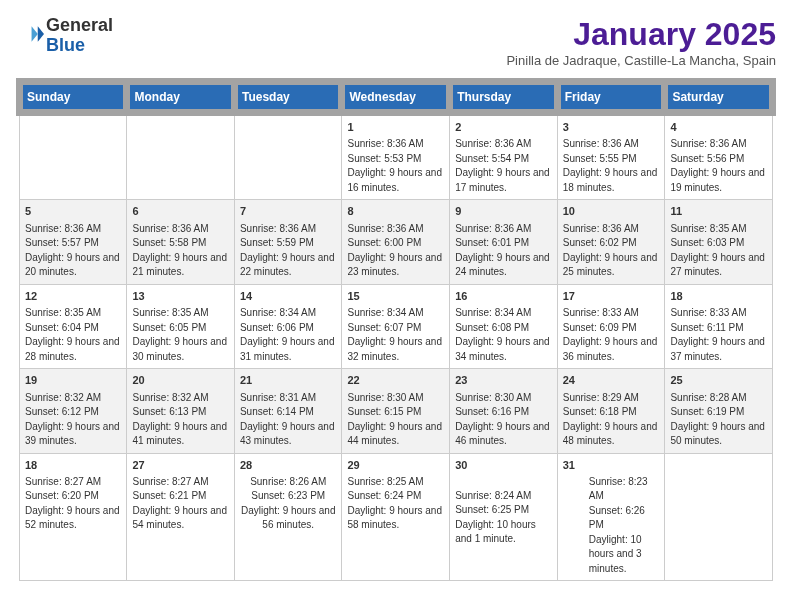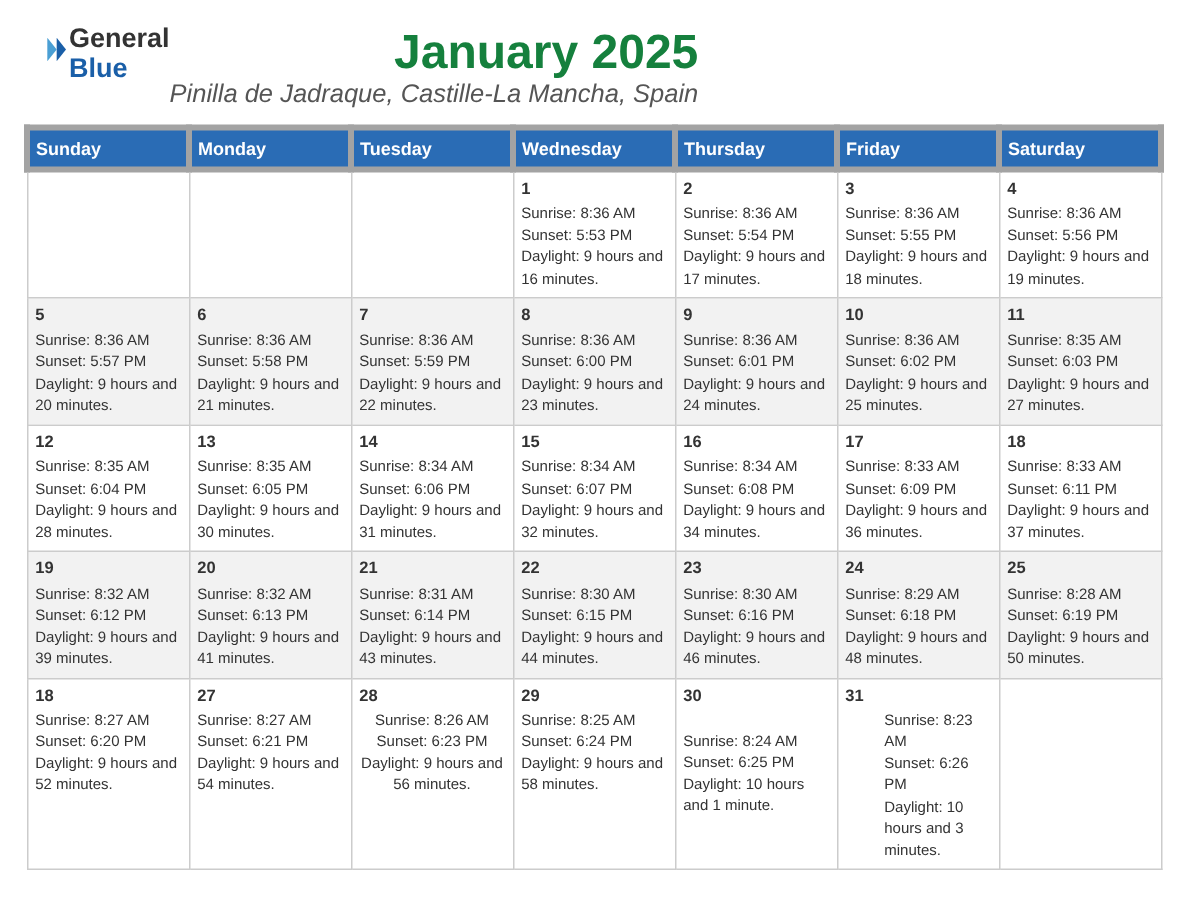--- a/index.html
+++ b/index.html
@@ -6,21 +6,21 @@
     body {
       font-family: Arial, sans-serif;
       background: #fff;
       width: 792px;
       min-height: 612px;
       padding: 16px;
     }
     .header {
       display: flex;
       align-items: flex-start;
-      justify-content: flex-start;
+      justify-content: space-between;
       margin-bottom: 10px;
     }
     .logo {
       display: flex;
       align-items: center;
       gap: 2px;
     }
     .logo-text {
       font-size: 18px;
       font-weight: bold;
@@ -31,39 +31,38 @@
     .logo-icon {
       width: 28px;
       height: 28px;
     }
     .title-block {
       text-align: right;
     }
     .month-title {
       font-size: 32px;
       font-weight: bold;
-      color: #15803d;
+      color: #4c1d95;
     }
     .subtitle {
-      font-size: 17px;
+      font-size: 13px;
       color: #555;
-      font-style: italic;
     }
     .calendar {
       width: 100%;
       border-collapse: collapse;
       border: 1px solid #ccc;
     }
     .calendar th {
       background: #2a6cb5;
       color: #fff;
       font-size: 12px;
       padding: 5px 4px;
       text-align: left;
-      border: 4px solid #a3a3a3;
+      border: 7px solid #a3a3a3;
       font-weight: bold;
     }
     .calendar td {
       vertical-align: top;
       border: 1px solid #ccc;
       padding: 4px 5px;
       width: 108px;
       min-height: 80px;
       font-size: 10px;
       line-height: 1.4;

